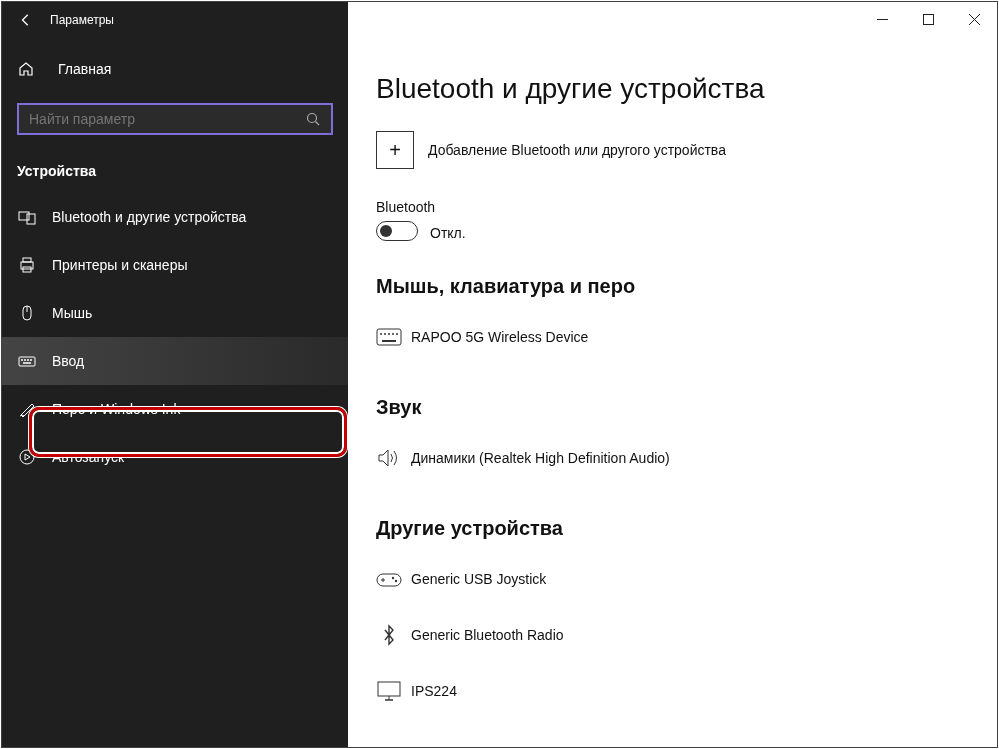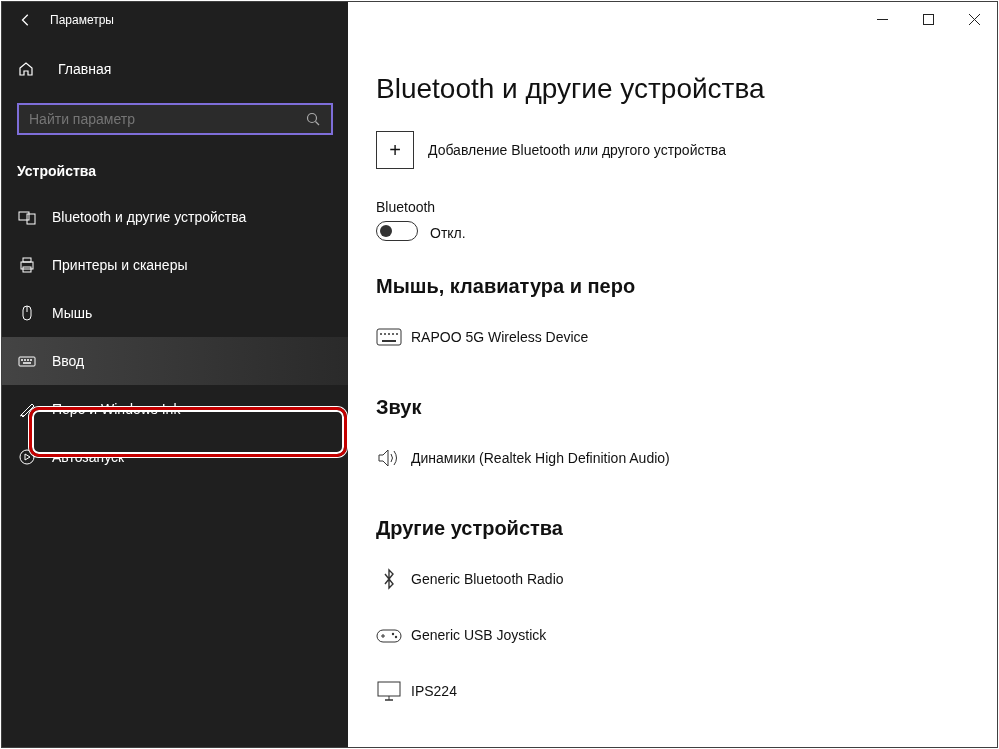--- a/index.html
+++ b/index.html
@@ -208,40 +208,40 @@
               <path d="M17 4 Q22 11 17 18" stroke="#333" fill="none"></path>
             </svg>
           </span>
         <span>Динамики (Realtek High Definition Audio)</span>
       </div>
 
       <div class="spacer"></div>
       <div class="section-h">Другие устройства</div>
       <div class="device-row">
         <span class="dicon">
-            <svg width="16" height="22" viewBox="0 0 16 22">
-              <path d="M4 6 L12 16 L8 20 V2 L12 6 L4 16" stroke="#333" stroke-width="1.4" fill="none"></path>
-            </svg>
-          </span>
-        <span>Generic Bluetooth Radio</span>
-      </div>
-      <div class="device-row">
-        <span class="dicon">
             <svg width="26" height="18" viewBox="0 0 26 18">
               <rect x="1" y="4" width="24" height="12" rx="6" stroke="#333" fill="none"></rect>
               <line x1="7" y1="8" x2="7" y2="12" stroke="#333"></line>
               <line x1="5" y1="10" x2="9" y2="10" stroke="#333"></line>
               <circle cx="17" cy="8" r="1.2" fill="#333"></circle>
               <circle cx="20" cy="11" r="1.2" fill="#333"></circle>
             </svg>
           </span>
         <span>Generic   USB  Joystick</span>
       </div>
       <div class="device-row">
         <span class="dicon">
+            <svg width="16" height="22" viewBox="0 0 16 22">
+              <path d="M4 6 L12 16 L8 20 V2 L12 6 L4 16" stroke="#333" stroke-width="1.4" fill="none"></path>
+            </svg>
+          </span>
+        <span>Generic Bluetooth Radio</span>
+      </div>
+      <div class="device-row">
+        <span class="dicon">
             <svg width="24" height="20" viewBox="0 0 24 20">
               <rect x="1" y="1" width="22" height="14" stroke="#333" fill="none"></rect>
               <line x1="8" y1="19" x2="16" y2="19" stroke="#333" stroke-width="1.5"></line>
               <line x1="12" y1="15" x2="12" y2="19" stroke="#333"></line>
             </svg>
           </span>
         <span>IPS224</span>
       </div>
     </div>
   </div>

